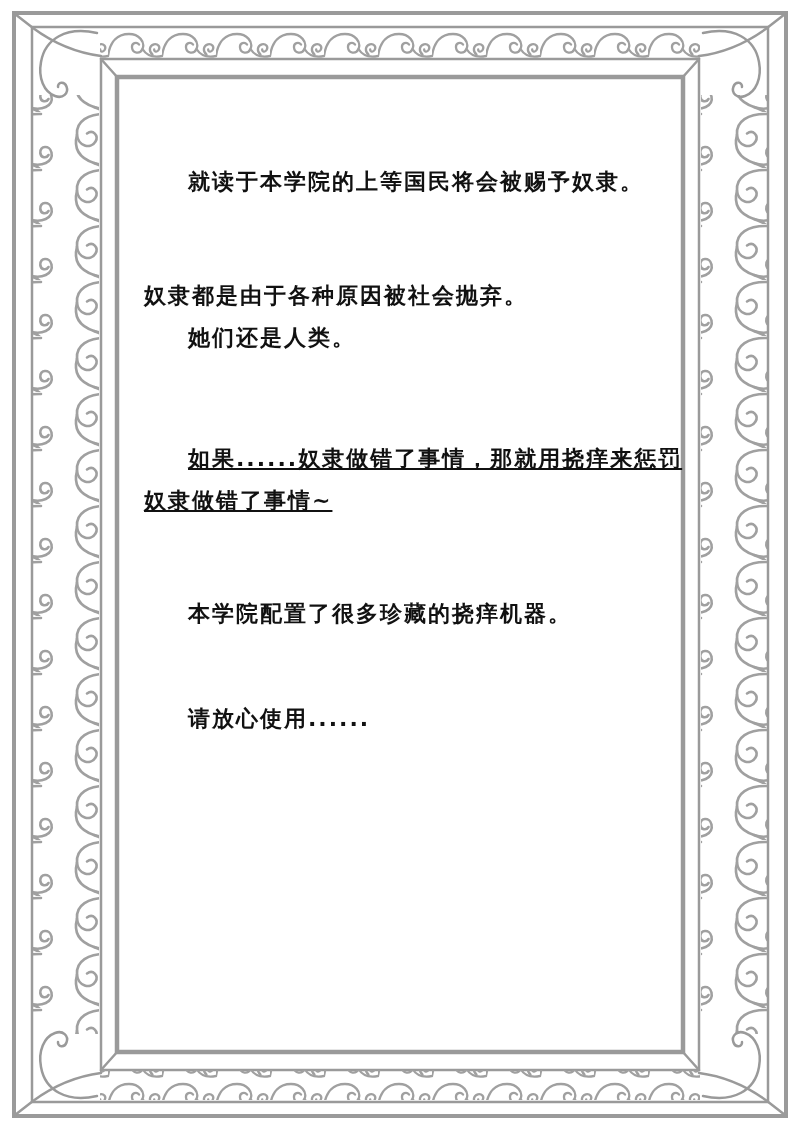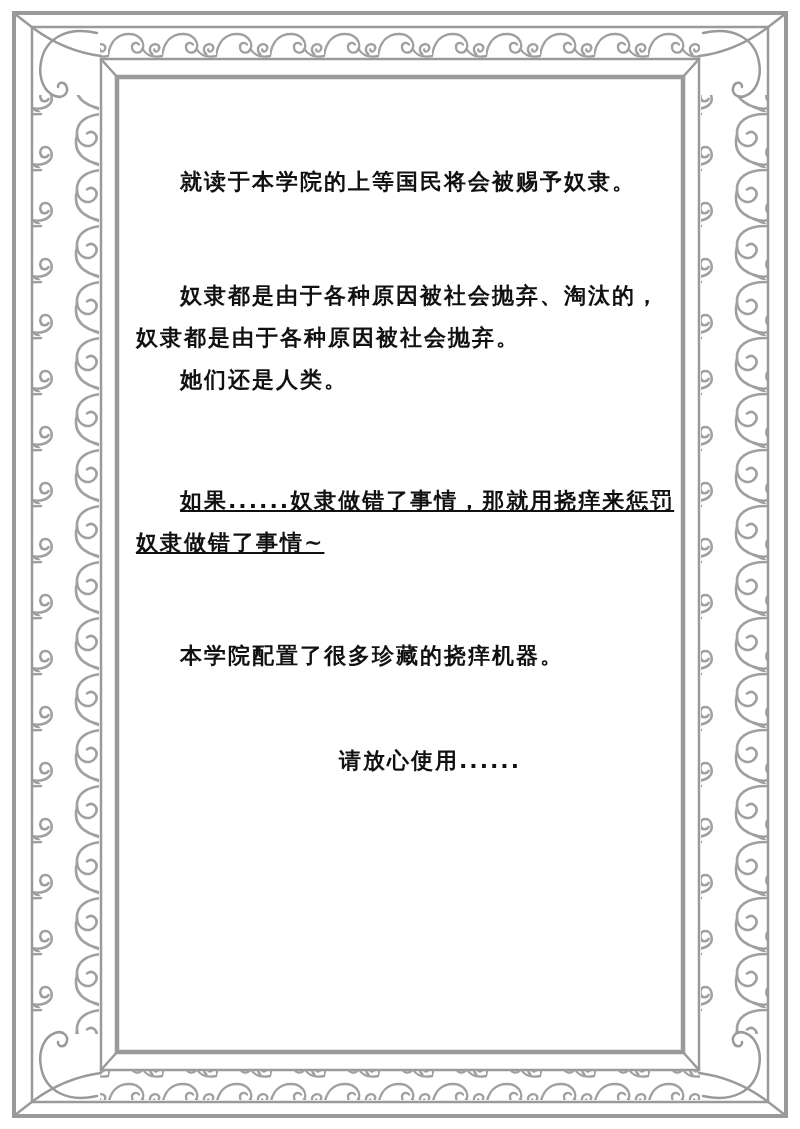--- a/index.html
+++ b/index.html
@@ -23,34 +23,34 @@
   .content {
     position: absolute;
     left: 128px;
     top: 0;
     width: 560px;
     color: #111111;
     font-size: 22px;
     font-weight: bold;
     letter-spacing: 2px;
   }
-  .para { margin: 8px; padding: 0; }
+  .para { margin: 16px; padding: 0; }
   .line {
     display: block;
     height: 42px;
     line-height: 42px;
     white-space: nowrap;
   }
   .indent { padding-left: 44px; }
   .p1 { margin-top: 161px; }
   .p2 { margin-top: 72px; }
   .p3 { margin-top: 72px; }
   .p4 { margin-top: 79px; text-decoration: underline; }
   .p5 { margin-top: 71px; }
-  .p6 { margin-top: 63px; text-align: center; }
+  .p6 { margin-top: 63px; }
 </style>
 </head>
 <body>
 
 <div class="page">
 
   <svg class="frame" width="800" height="1129" viewBox="0 0 800 1129" aria-hidden="true">
     <defs>
       <pattern id="waveH" width="54" height="30" patternUnits="userSpaceOnUse">
         <g fill="none" stroke="#a0a0a0" stroke-width="2.3" stroke-linecap="round">
@@ -90,21 +90,20 @@
     <use href="#cornerTL" transform="translate(800,0) scale(-1,1)"></use>
     <use href="#cornerTL" transform="translate(0,1129) scale(1,-1)"></use>
     <use href="#cornerTL" transform="translate(800,1129) scale(-1,-1)"></use>
   </svg>
 
   <div class="content">
     <div class="para p1">
       <span class="line indent">就读于本学院的上等国民将会被赐予奴隶。</span>
     </div>
     <div class="para p2">
-      <span class="line indent">奴隶都是由于各种原因被社会抛弃、淘汰的，</span>
       <span class="line">奴隶都是由于各种原因被社会抛弃。</span>
       <span class="line indent">她们还是人类。</span>
     </div>
     <div class="para p3">
     </div>
     <div class="para p4">
       <span class="line indent">如果......奴隶做错了事情，那就用挠痒来惩罚</span>
       <span class="line">奴隶做错了事情~</span>
     </div>
     <div class="para p5">

